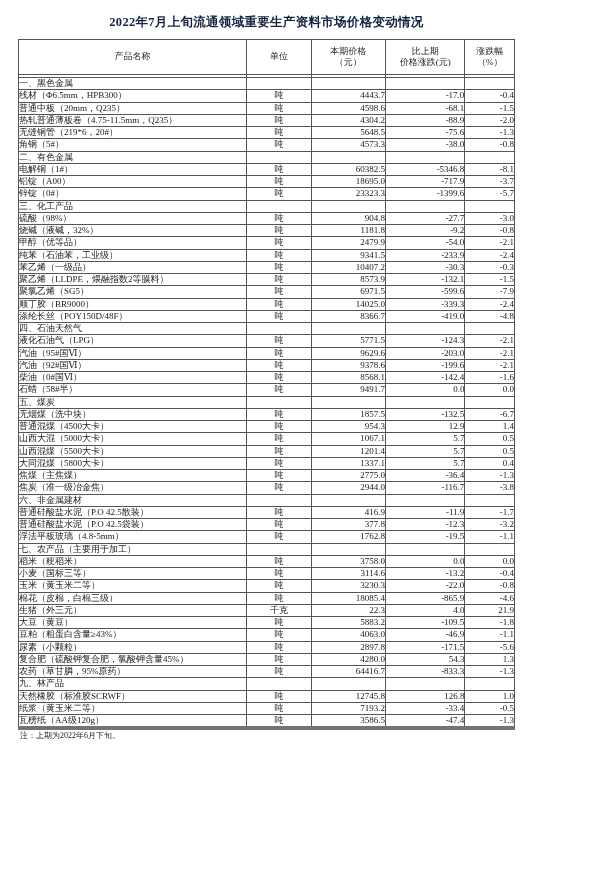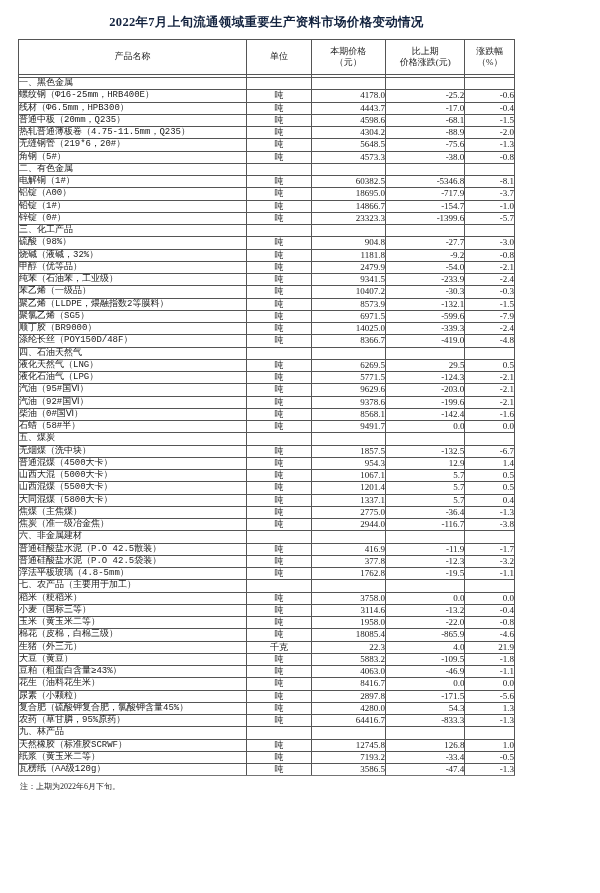--- a/index.html
+++ b/index.html
@@ -57,44 +57,42 @@
   thead th.two-line span { display: block; }
   td.name {
     border-left: 1px solid #555;
     border-right: 1px solid #555;
     border-top: none;
     border-bottom: none;
     padding: 1px 2px 1px 2px;
     white-space: nowrap;
     overflow: hidden;
     font-size: 9px;
-    font-family: Liberation Mono, monospace;
   }
   td.unit, td.price, td.diff, td.pct {
     border-left: 1px solid #555;
     border-right: 1px solid #555;
     border-top: none;
     border-bottom: none;
     font-size: 9px;
     padding: 1px 3px;
   }
   td.unit { text-align: center; }
   td.price, td.diff { text-align: right; padding-right: 6px; }
   td.pct { text-align: right; padding-right: 8px; }
 
   tr.group td.name {
     font-size: 9px;
   }
   .ind-0 { padding-left: 30px; }
   .ind-1 { padding-left: 48px; }
 
-  tbody tr:last-child td { border-bottom: 1px solid #737373; }
+  tbody tr:last-child td { border-bottom: 4px solid #737373; }
 
   .footnote {
-    margin-top: 5px;
     font-size: 8px;
     color: #222;
     padding-left: 2px;
   }
   .spacer-row td { height: 2px; }
 </style>
 </head>
 <body>
 
 <div class="page">
@@ -132,27 +130,20 @@
           <td></td>
         </tr>
         <tr class="group">
           <td class="name ind-0">一、黑色金属</td>
           <td class="unit"></td>
           <td class="price"></td>
           <td class="diff"></td>
           <td class="pct"></td>
         </tr>
         <tr>
-          <td class="name ind-1">螺纹钢（Φ16-25mm，HRB400E）</td>
-          <td class="unit">吨</td>
-          <td class="price">4178.0</td>
-          <td class="diff">-25.2</td>
-          <td class="pct">-0.6</td>
-        </tr>
-        <tr>
           <td class="name ind-1">线材（Φ6.5mm，HPB300）</td>
           <td class="unit">吨</td>
           <td class="price">4443.7</td>
           <td class="diff">-17.0</td>
           <td class="pct">-0.4</td>
         </tr>
         <tr>
           <td class="name ind-1">普通中板（20mm，Q235）</td>
           <td class="unit">吨</td>
           <td class="price">4598.6</td>
@@ -195,27 +186,20 @@
           <td class="pct">-8.1</td>
         </tr>
         <tr>
           <td class="name ind-1">铝锭（A00）</td>
           <td class="unit">吨</td>
           <td class="price">18695.0</td>
           <td class="diff">-717.9</td>
           <td class="pct">-3.7</td>
         </tr>
         <tr>
-          <td class="name ind-1">铅锭（1#）</td>
-          <td class="unit">吨</td>
-          <td class="price">14866.7</td>
-          <td class="diff">-154.7</td>
-          <td class="pct">-1.0</td>
-        </tr>
-        <tr>
           <td class="name ind-1">锌锭（0#）</td>
           <td class="unit">吨</td>
           <td class="price">23323.3</td>
           <td class="diff">-1399.6</td>
           <td class="pct">-5.7</td>
         </tr>
         <tr class="group">
           <td class="name ind-0">三、化工产品</td>
           <td class="unit"></td>
           <td class="price"></td>
@@ -286,27 +270,20 @@
           <td class="pct">-4.8</td>
         </tr>
         <tr class="group">
           <td class="name ind-0">四、石油天然气</td>
           <td class="unit"></td>
           <td class="price"></td>
           <td class="diff"></td>
           <td class="pct"></td>
         </tr>
         <tr>
-          <td class="name ind-1">液化天然气（LNG）</td>
-          <td class="unit">吨</td>
-          <td class="price">6269.5</td>
-          <td class="diff">29.5</td>
-          <td class="pct">0.5</td>
-        </tr>
-        <tr>
           <td class="name ind-1">液化石油气（LPG）</td>
           <td class="unit">吨</td>
           <td class="price">5771.5</td>
           <td class="diff">-124.3</td>
           <td class="pct">-2.1</td>
         </tr>
         <tr>
           <td class="name ind-1">汽油（95#国Ⅵ）</td>
           <td class="unit">吨</td>
           <td class="price">9629.6</td>
@@ -435,21 +412,21 @@
         <tr>
           <td class="name ind-1">小麦（国标三等）</td>
           <td class="unit">吨</td>
           <td class="price">3114.6</td>
           <td class="diff">-13.2</td>
           <td class="pct">-0.4</td>
         </tr>
         <tr>
           <td class="name ind-1">玉米（黄玉米二等）</td>
           <td class="unit">吨</td>
-          <td class="price">1958.0</td>
+          <td class="price">3230.3</td>
           <td class="diff">-22.0</td>
           <td class="pct">-0.8</td>
         </tr>
         <tr>
           <td class="name ind-1">棉花（皮棉，白棉三级）</td>
           <td class="unit">吨</td>
           <td class="price">18085.4</td>
           <td class="diff">-865.9</td>
           <td class="pct">-4.6</td>
         </tr>
@@ -468,27 +445,20 @@
           <td class="pct">-1.8</td>
         </tr>
         <tr>
           <td class="name ind-1">豆粕（粗蛋白含量≥43%）</td>
           <td class="unit">吨</td>
           <td class="price">4063.0</td>
           <td class="diff">-46.9</td>
           <td class="pct">-1.1</td>
         </tr>
         <tr>
-          <td class="name ind-1">花生（油料花生米）</td>
-          <td class="unit">吨</td>
-          <td class="price">8416.7</td>
-          <td class="diff">0.0</td>
-          <td class="pct">0.0</td>
-        </tr>
-        <tr>
           <td class="name ind-1">尿素（小颗粒）</td>
           <td class="unit">吨</td>
           <td class="price">2897.8</td>
           <td class="diff">-171.5</td>
           <td class="pct">-5.6</td>
         </tr>
         <tr>
           <td class="name ind-1">复合肥（硫酸钾复合肥，氯酸钾含量45%）</td>
           <td class="unit">吨</td>
           <td class="price">4280.0</td>

